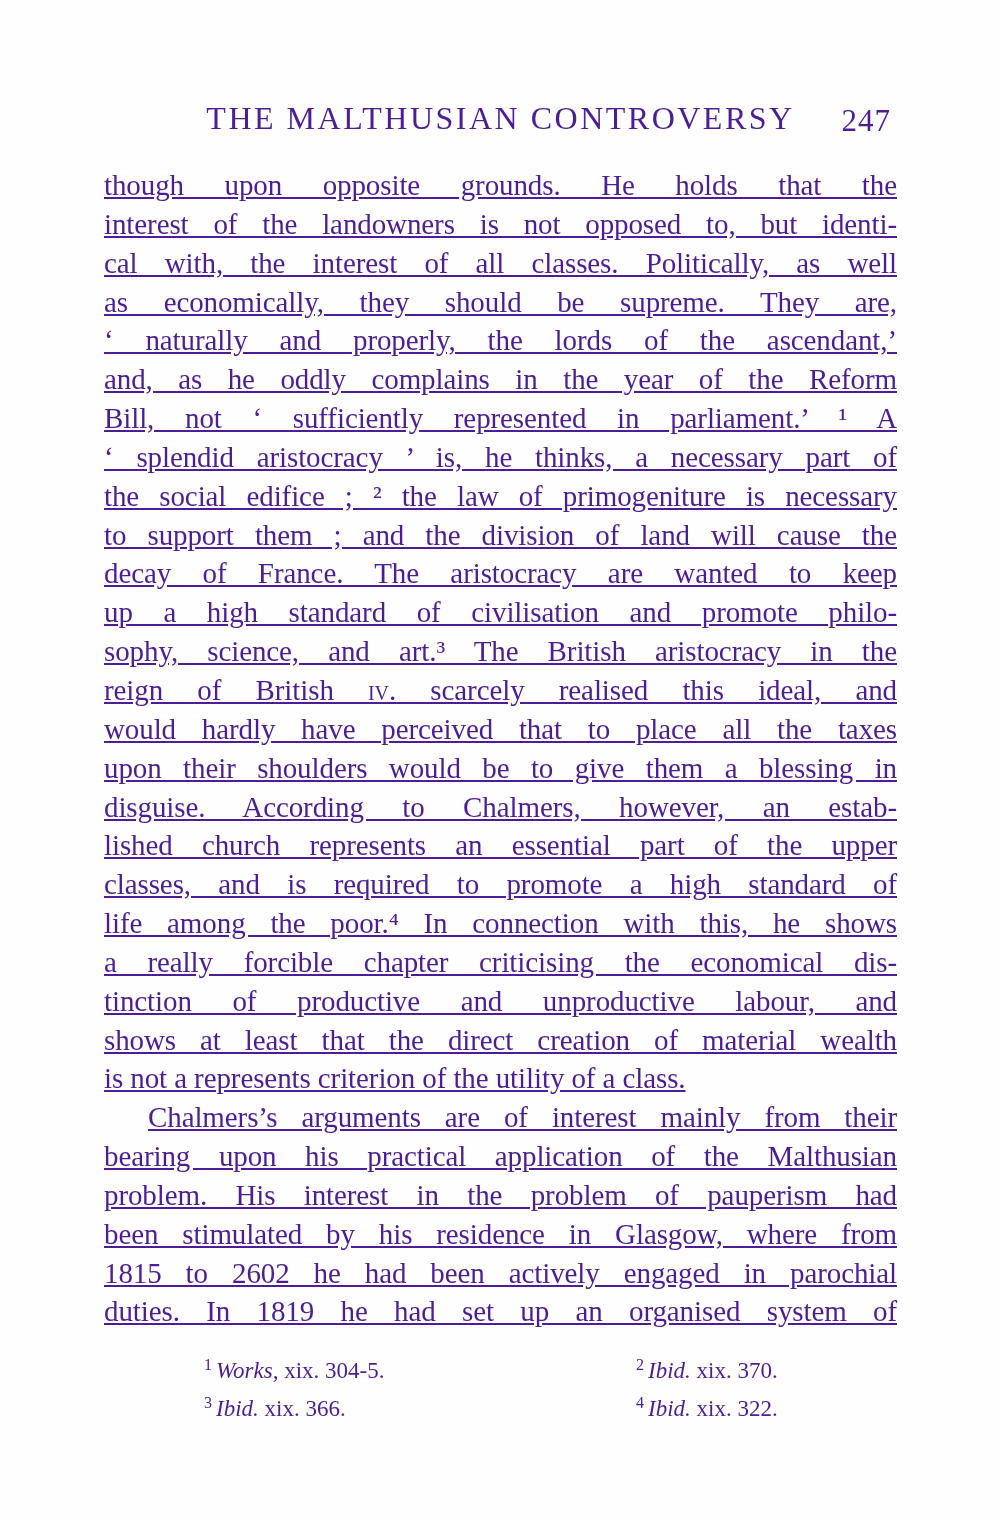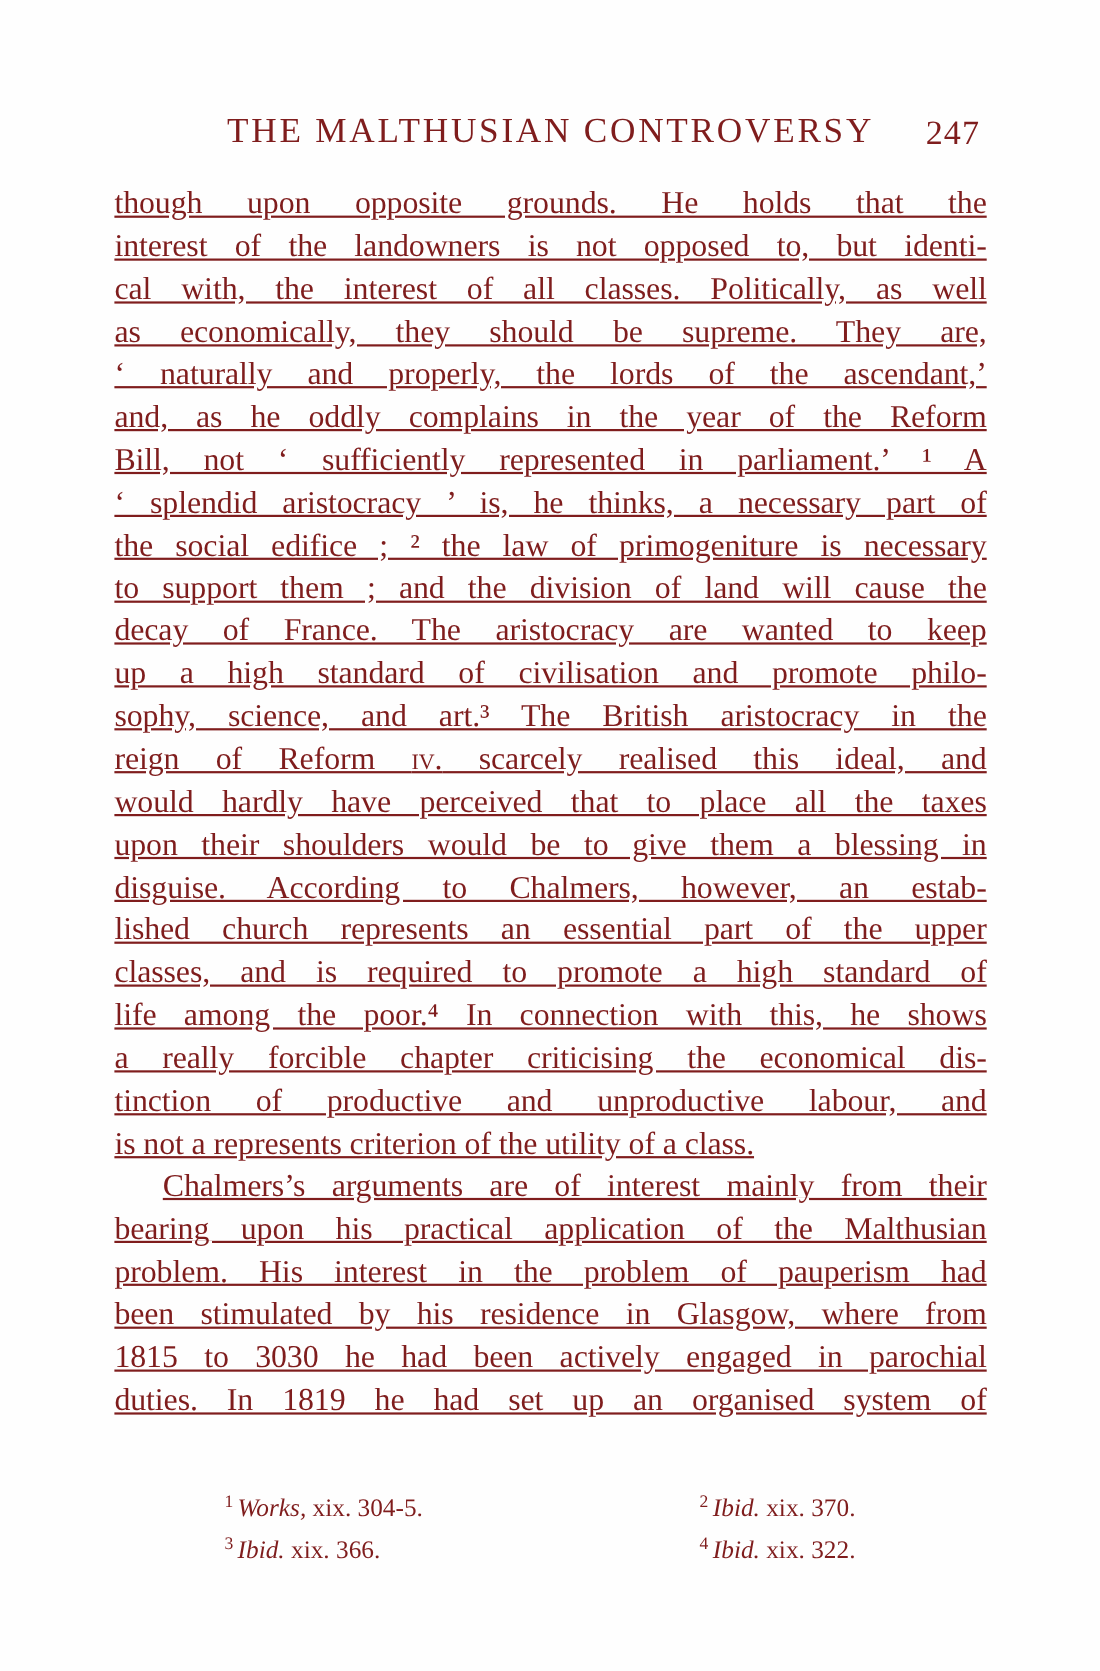--- a/index.html
+++ b/index.html
@@ -5,21 +5,21 @@
   html, body {
     margin: 0;
     padding: 0;
     background: #ffffff;
   }
   .page {
     position: relative;
     width: 1000px;
     height: 1519px;
     background: #fefefe;
-    color: #7f1d1d;
+    color: #4c1d95;
     font-family: "Liberation Serif", "DejaVu Serif", serif;
     overflow: hidden;
   }
   
   .running-head {
     position: absolute;
     top: 100px;
     left: 104px;
     width: 793px;
     height: 44px;
@@ -107,35 +107,36 @@
       <div class="line">as economically, they should be supreme.  They are,</div>
       <div class="line">‘ naturally and properly, the lords of the ascendant,’</div>
       <div class="line">and, as he oddly complains in the year of the Reform</div>
       <div class="line">Bill, not ‘ sufficiently represented in parliament.’ ¹  A</div>
       <div class="line">‘ splendid aristocracy ’ is, he thinks, a necessary part of</div>
       <div class="line">the social edifice ; ² the law of primogeniture is necessary</div>
       <div class="line">to support them ; and the division of land will cause the</div>
       <div class="line">decay of France.  The aristocracy are wanted to keep</div>
       <div class="line">up a high standard of civilisation and promote philo-</div>
       <div class="line">sophy, science, and art.³  The British aristocracy in the</div>
-      <div class="line"><span>reign of Reform </span><span class="smallcaps">iv.</span><span> scarcely realised this ideal, and</span></div>
+      <div class="line"><span>reign of British </span><span class="smallcaps">iv.</span><span> scarcely realised this ideal, and</span></div>
       <div class="line">would hardly have perceived that to place all the taxes</div>
       <div class="line">upon their shoulders would be to give them a blessing in</div>
       <div class="line">disguise.  According to Chalmers, however, an estab-</div>
       <div class="line">lished church represents an essential part of the upper</div>
       <div class="line">classes, and is required to promote a high standard of</div>
       <div class="line">life among the poor.⁴  In connection with this, he shows</div>
       <div class="line">a really forcible chapter criticising the economical dis-</div>
       <div class="line">tinction of productive and unproductive labour, and</div>
+      <div class="line">shows at least that the direct creation of material wealth</div>
       <div class="line para-end">is not a represents criterion of the utility of a class.</div>
       <div class="line indent">Chalmers’s arguments are of interest mainly from their</div>
       <div class="line">bearing upon his practical application of the Malthusian</div>
       <div class="line">problem.  His interest in the problem of pauperism had</div>
       <div class="line">been stimulated by his residence in Glasgow, where from</div>
-      <div class="line">1815 to 3030 he had been actively engaged in parochial</div>
+      <div class="line">1815 to 2602 he had been actively engaged in parochial</div>
       <div class="line">duties.  In 1819 he had set up an organised system of</div>
     </main>
 
   <footer class="footnotes">
       <div class="footnote"><sup>1</sup><i>Works,</i><span> xix. 304-5.</span></div>
       <div class="footnote"><sup>2</sup><i>Ibid.</i><span> xix. 370.</span></div>
       <div class="footnote"><sup>3</sup><i>Ibid.</i><span> xix. 366.</span></div>
       <div class="footnote"><sup>4</sup><i>Ibid.</i><span> xix. 322.</span></div>
     </footer>
 

